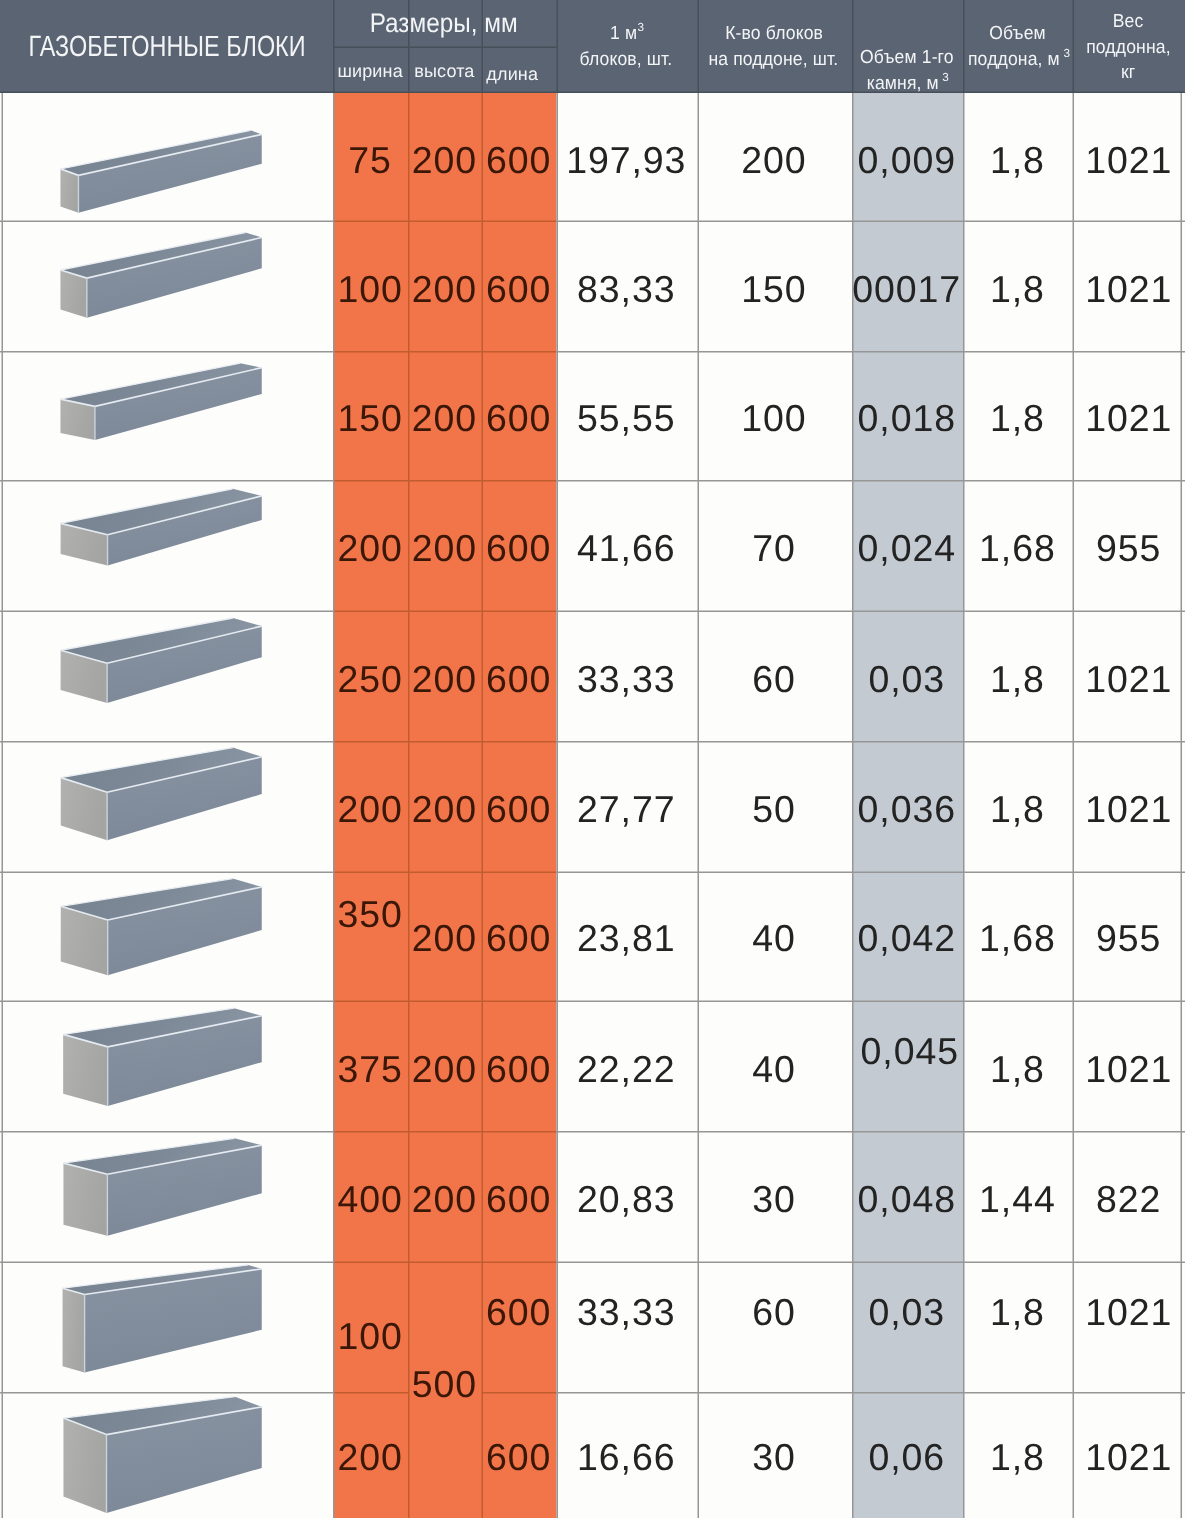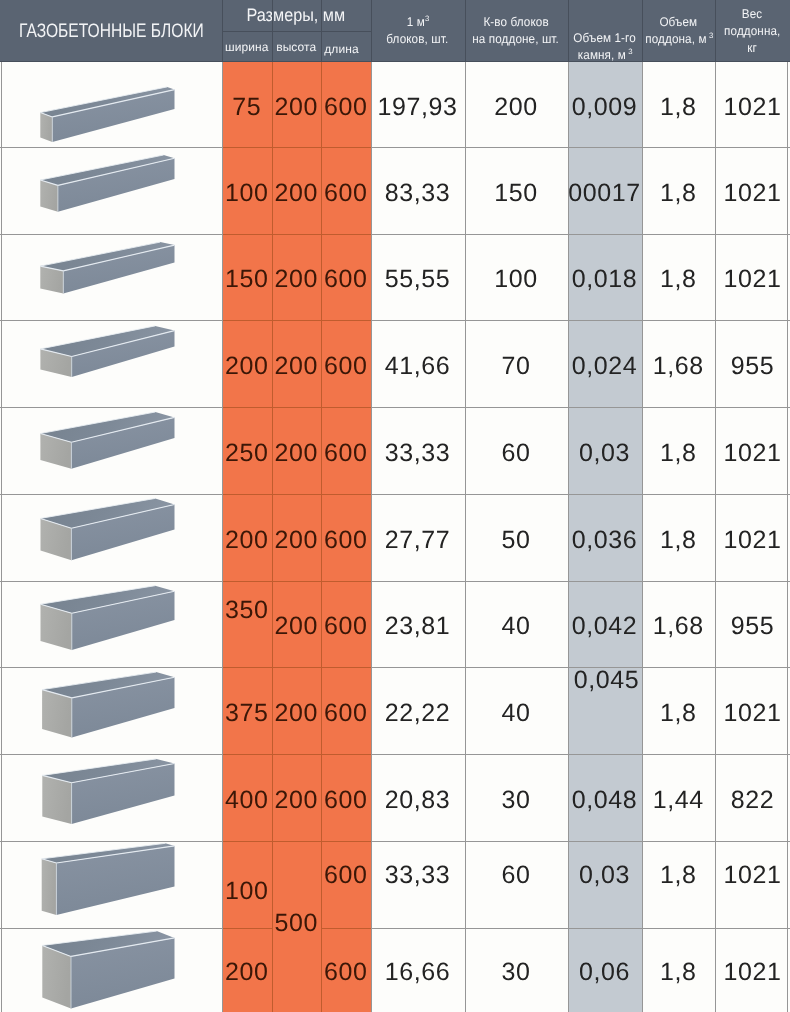--- a/index.html
+++ b/index.html
@@ -294,21 +294,21 @@
 <div class="box val" style="left:370.5px;top:581.0px;width:94.0px;height:86px">23,81</div>
 <div class="box val" style="left:464.5px;top:581.0px;width:103.0px;height:86px">40</div>
 <div class="box val" style="left:567.5px;top:581.0px;width:74.0px;height:86px">0,042</div>
 <div class="box val" style="left:641.5px;top:581.0px;width:73.5px;height:86px">1,68</div>
 <div class="box val" style="left:715.0px;top:581.0px;width:75.0px;height:86px">955</div>
 <div class="box orangeval" style="left:222.0px;top:667.0px;width:49.5px;height:87px">375</div>
 <div class="box orangeval" style="left:271.5px;top:667.0px;width:49.5px;height:87px">200</div>
 <div class="box orangeval" style="left:321.0px;top:667.0px;width:49.5px;height:87px">600</div>
 <div class="box val" style="left:370.5px;top:667.0px;width:94.0px;height:87px">22,22</div>
 <div class="box val" style="left:464.5px;top:667.0px;width:103.0px;height:87px">40</div>
-<div class="box val" style="left:567.5px;top:634px;width:78px;height:87px">0,045</div>
+<div class="box val" style="left:567.5px;top:655px;width:78px;height:87px">0,045</div>
 <div class="box val" style="left:641.5px;top:667.0px;width:73.5px;height:87px">1,8</div>
 <div class="box val" style="left:715.0px;top:667.0px;width:75.0px;height:87px">1021</div>
 <div class="box orangeval" style="left:222.0px;top:754.0px;width:49.5px;height:87px">400</div>
 <div class="box orangeval" style="left:271.5px;top:754.0px;width:49.5px;height:87px">200</div>
 <div class="box orangeval" style="left:321.0px;top:754.0px;width:49.5px;height:87px">600</div>
 <div class="box val" style="left:370.5px;top:754.0px;width:94.0px;height:87px">20,83</div>
 <div class="box val" style="left:464.5px;top:754.0px;width:103.0px;height:87px">30</div>
 <div class="box val" style="left:567.5px;top:754.0px;width:74.0px;height:87px">0,048</div>
 <div class="box val" style="left:641.5px;top:754.0px;width:73.5px;height:87px">1,44</div>
 <div class="box val" style="left:715.0px;top:754.0px;width:75.0px;height:87px">822</div>

